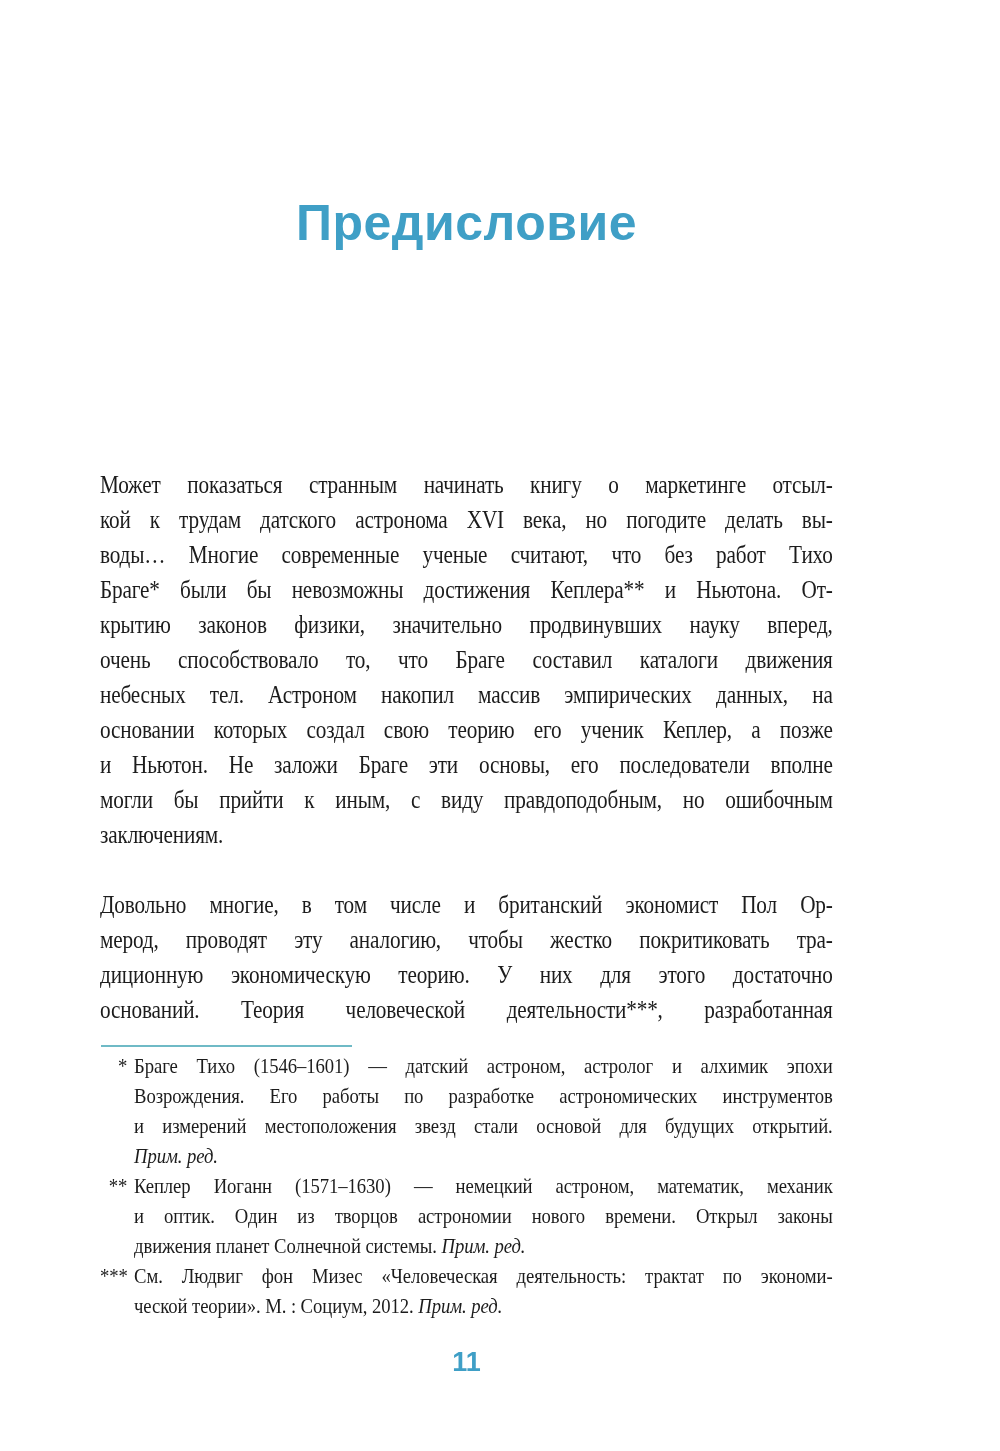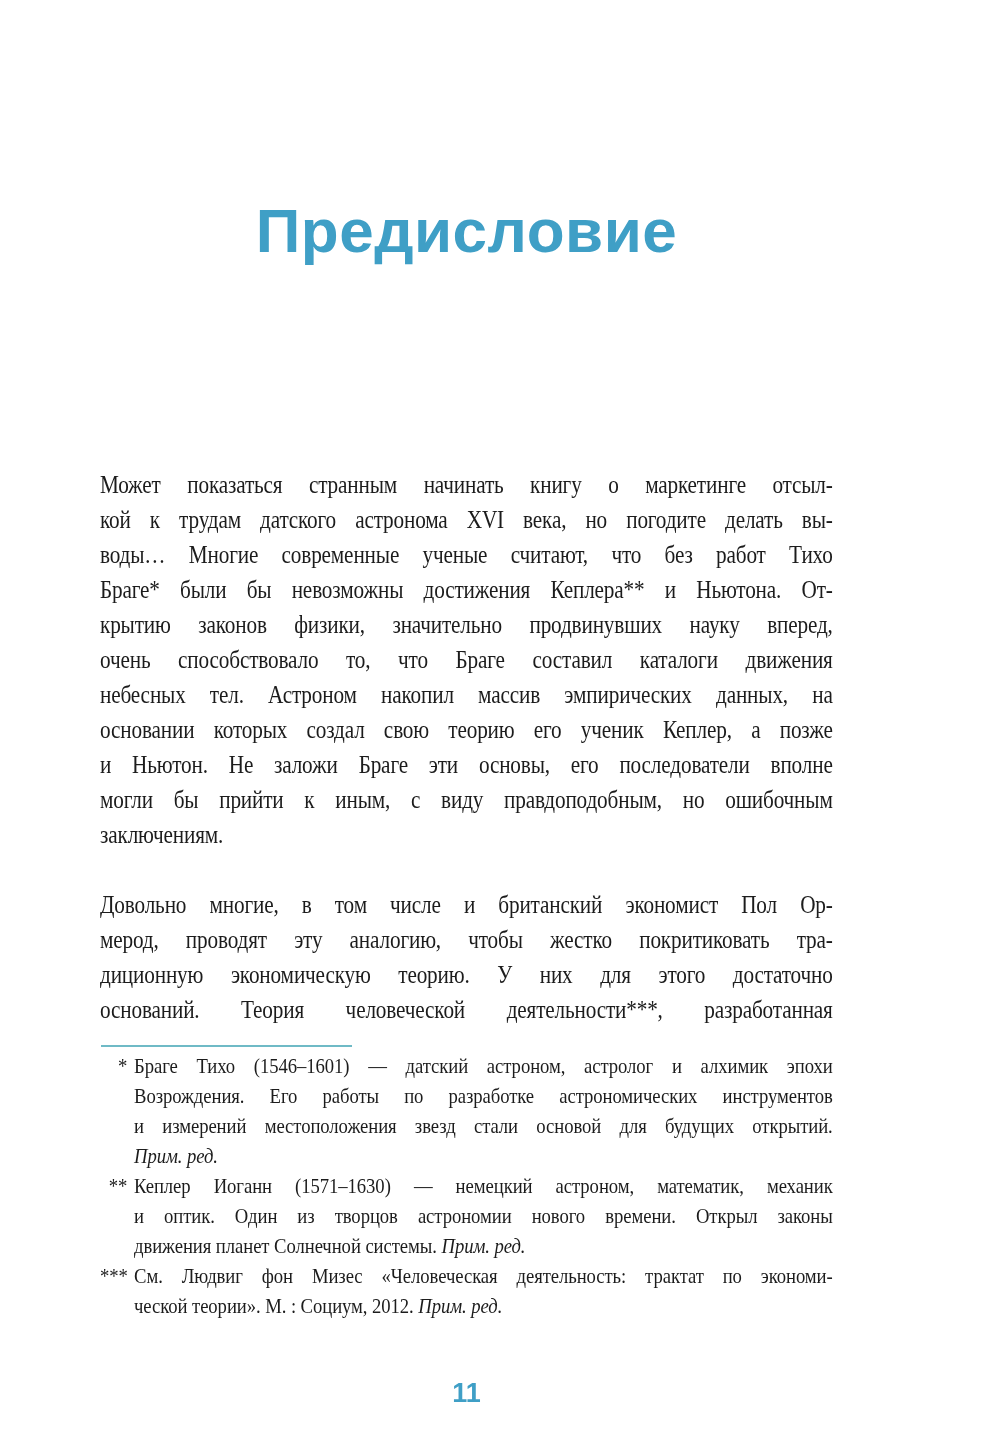--- a/index.html
+++ b/index.html
@@ -13,21 +13,21 @@
     overflow: hidden;
   }
   .title {
     position: absolute;
     left: 100px;
     top: 149px;
     width: 733px;
     text-align: center;
     font-family: "Liberation Sans", sans-serif;
     font-weight: bold;
-    font-size: 62px;
+    font-size: 50px;
     line-height: 80px;
     color: #3f9fc6;
     letter-spacing: 0.5px;
   }
   .body-text {
     position: absolute;
     left: 100px;
     top: 467px;
     width: 862px;
     transform: scaleX(0.85);
@@ -64,21 +64,21 @@
     width: 40px;
     padding-right: 8px;
     box-sizing: border-box;
     text-align: right;
   }
   .fn-body { flex: 1; min-width: 0; }
   .note-it { font-style: italic; }
   .page-num {
     position: absolute;
     left: 100px;
-    top: 1376px;
+    top: 1345px;
     width: 733px;
     text-align: center;
     font-family: "Liberation Sans", sans-serif;
     font-weight: bold;
     font-size: 27px;
     line-height: 35px;
     color: #3f9fc6;
   }
 </style>
 </head>

